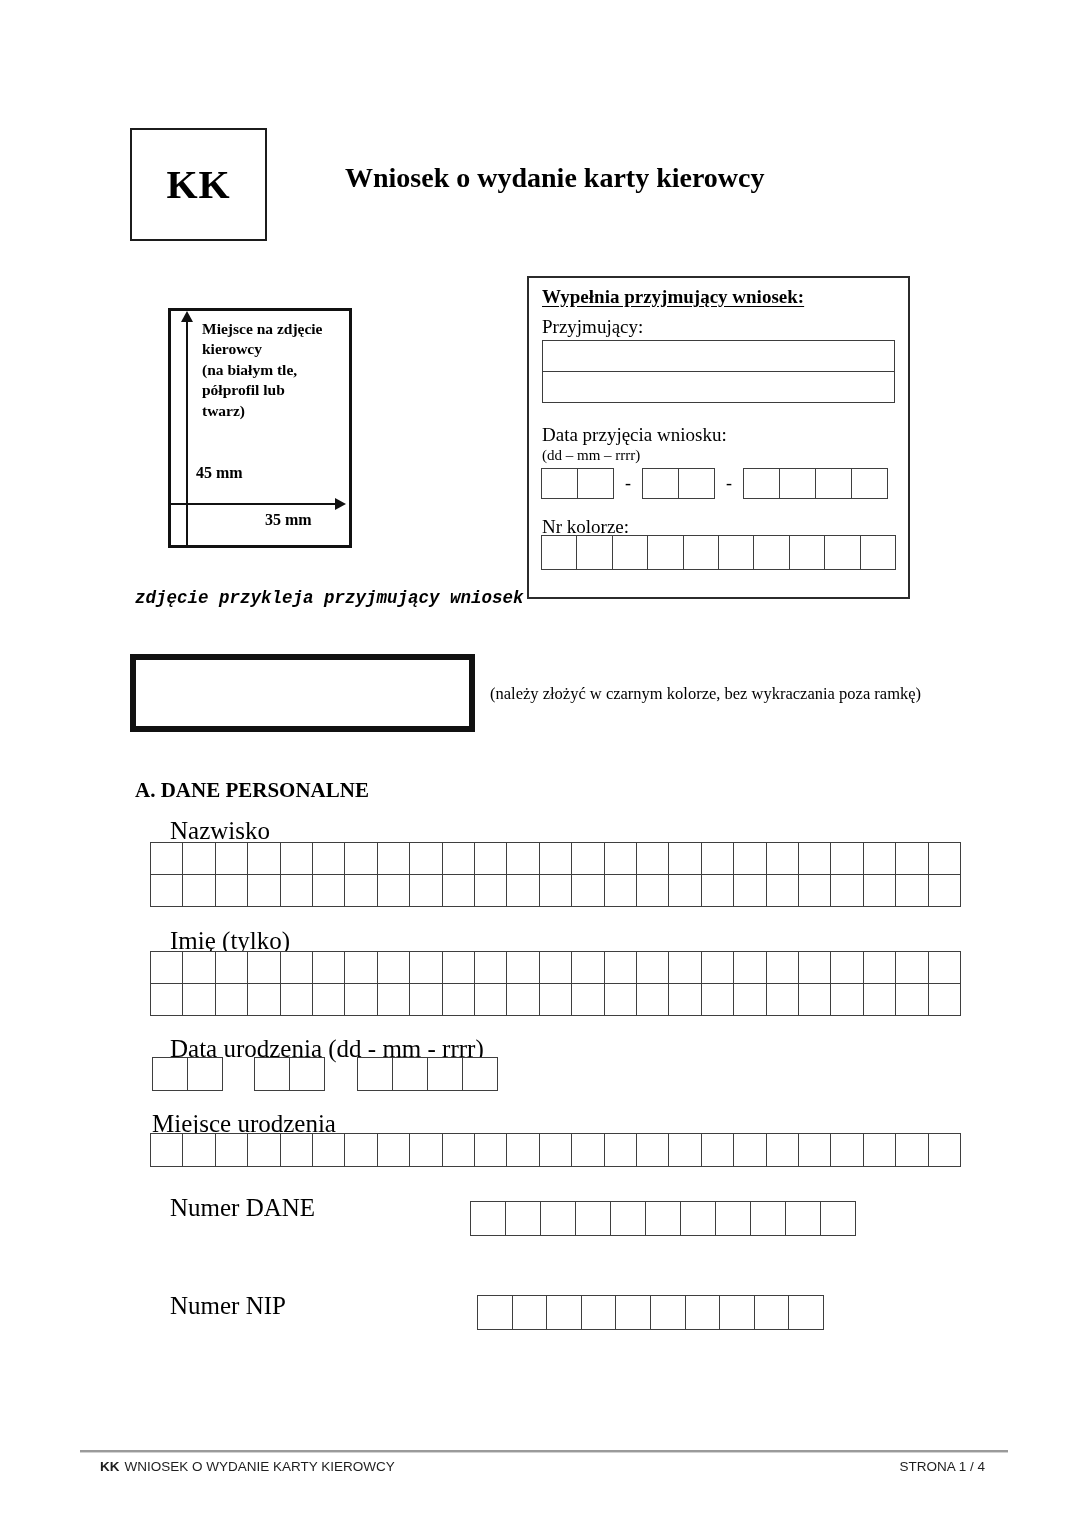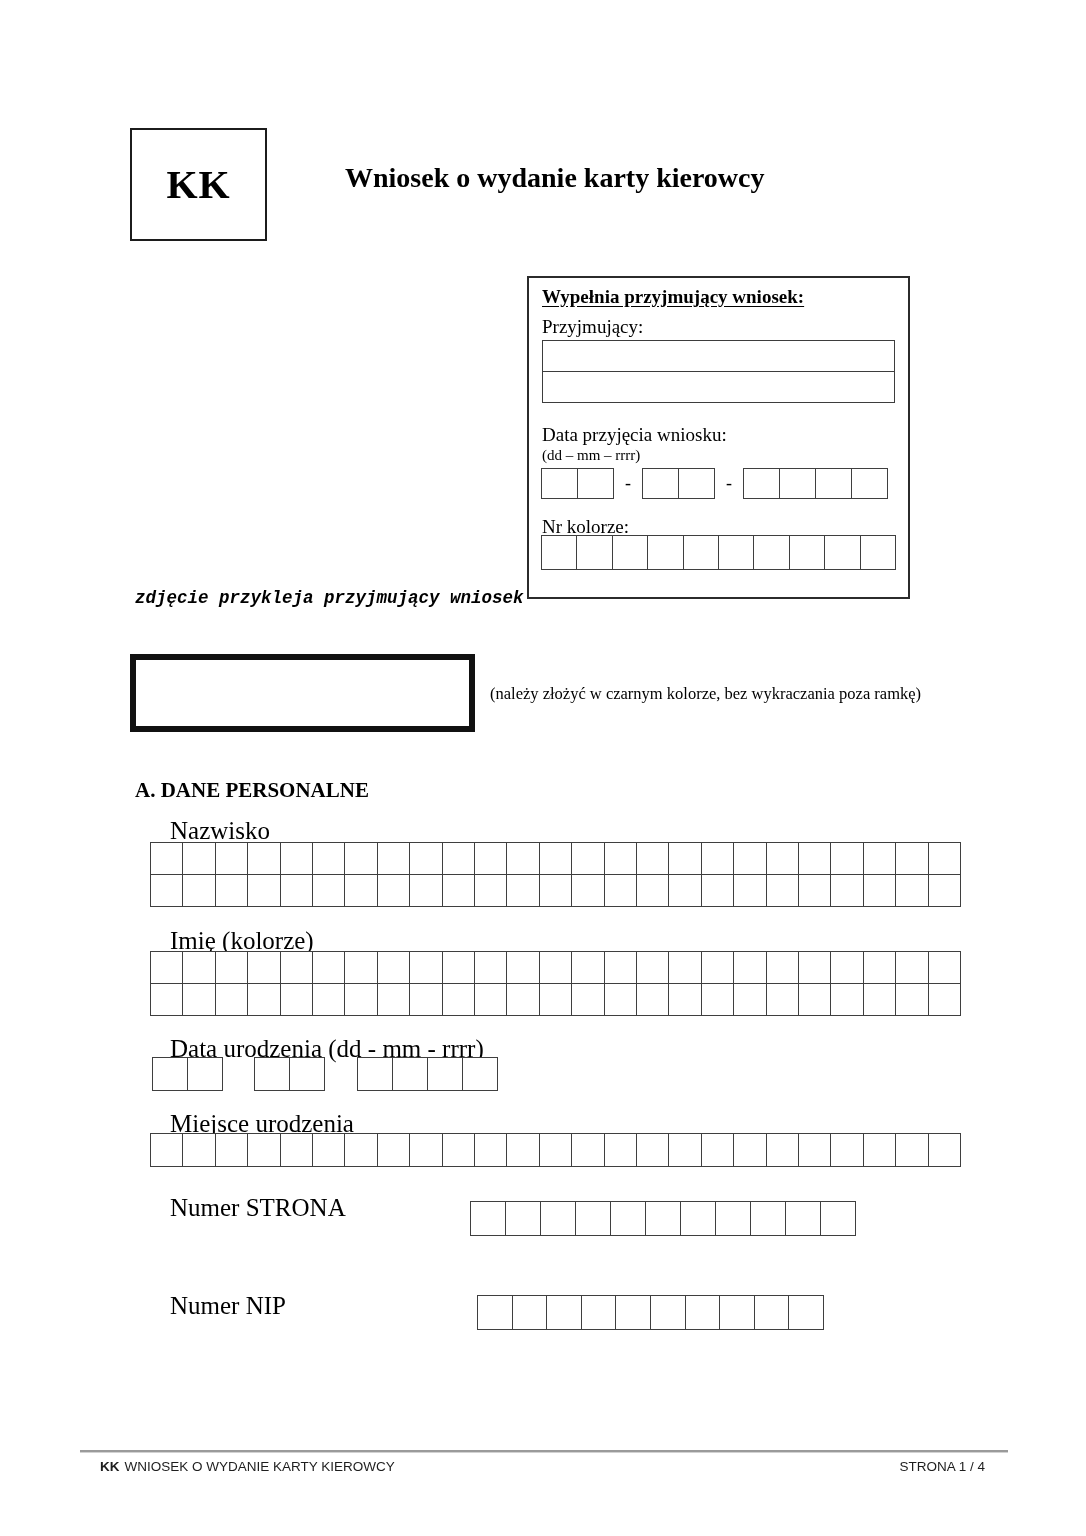--- a/index.html
+++ b/index.html
@@ -58,21 +58,21 @@
     border:6px solid #111; background:#fff; }
   .sig-title { position:absolute; left:490px; top:660px; font-size:19px; font-weight:bold; }
   .sig-note  { position:absolute; left:490px; top:684px; font-size:16.5px; }
 
   
   .section-heading { position:absolute; left:135px; top:778px; font-size:21px; font-weight:bold; }
   .field-label { position:absolute; font-size:25px; }
   .lbl-surname { left:170px; top:817px; }
   .lbl-names   { left:170px; top:927px; }
   .lbl-bdate   { left:170px; top:1035px; }
-  .lbl-bplace  { left:170px; top:1110px; }
+  .lbl-bplace  { left:152px; top:1110px; }
   .lbl-pesel   { left:170px; top:1194px; }
   .lbl-nip     { left:170px; top:1292px; }
   .pesel-note  { position:absolute; left:170px; top:1221px; font-size:15.5px;
     line-height:1.3; white-space:pre-line; }
 
   
   .chargrid { display:grid; background:#fff;
     border-top:1.4px solid #3f3f3f; border-left:1.4px solid #3f3f3f; }
   .chargrid .cell { border-right:1.4px solid #3f3f3f; border-bottom:1.4px solid #3f3f3f; }
   .abs { position:absolute; }
@@ -145,20 +145,33 @@
         <div class="cell"></div>
         <div class="cell"></div>
         <div class="cell"></div>
         <div class="cell"></div>
         <div class="cell"></div>
         <div class="cell"></div>
         <div class="cell"></div>
       </div>
   </div>
 
+  <div class="photo-box">
+    <div class="v-line"></div>
+    <div class="v-head"></div>
+    <div class="photo-text">Miejsce na zdjęcie
+kierowcy
+(na białym tle,
+półprofil lub
+twarz)</div>
+    <div class="dim-45">45 mm</div>
+    <div class="h-line"></div>
+    <div class="h-head"></div>
+    <div class="dim-35">35 mm</div>
+  </div>
   <div class="photo-caption">zdjęcie przykleja przyjmujący wniosek</div>
 
   <div class="sig-box"></div>
   <div class="sig-note">(należy złożyć w czarnym kolorze, bez wykraczania poza ramkę)</div>
 
   <div class="section-heading">A. DANE PERSONALNE</div>
 
   <div class="field-label lbl-surname">Nazwisko</div>
   <div class="abs grid-surname chargrid cell-h31" style="grid-template-columns: repeat(25, 1fr);">
       <div class="cell"></div>
@@ -206,21 +219,21 @@
       <div class="cell"></div>
       <div class="cell"></div>
       <div class="cell"></div>
       <div class="cell"></div>
       <div class="cell"></div>
       <div class="cell"></div>
       <div class="cell"></div>
       <div class="cell"></div>
     </div>
 
-  <div class="field-label lbl-names">Imię (kolorze)</div>
+  <div class="field-label lbl-names">Imię (tylko)</div>
   <div class="abs grid-names chargrid cell-h31" style="grid-template-columns: repeat(25, 1fr);">
       <div class="cell"></div>
       <div class="cell"></div>
       <div class="cell"></div>
       <div class="cell"></div>
       <div class="cell"></div>
       <div class="cell"></div>
       <div class="cell"></div>
       <div class="cell"></div>
       <div class="cell"></div>
@@ -307,21 +320,21 @@
       <div class="cell"></div>
       <div class="cell"></div>
       <div class="cell"></div>
       <div class="cell"></div>
       <div class="cell"></div>
       <div class="cell"></div>
       <div class="cell"></div>
       <div class="cell"></div>
     </div>
 
-  <div class="field-label lbl-pesel">Numer STRONA</div>
+  <div class="field-label lbl-pesel">Numer DANE</div>
   <div class="abs grid-pesel chargrid cell-h33" style="grid-template-columns: repeat(11, 1fr);">
       <div class="cell"></div>
       <div class="cell"></div>
       <div class="cell"></div>
       <div class="cell"></div>
       <div class="cell"></div>
       <div class="cell"></div>
       <div class="cell"></div>
       <div class="cell"></div>
       <div class="cell"></div>

